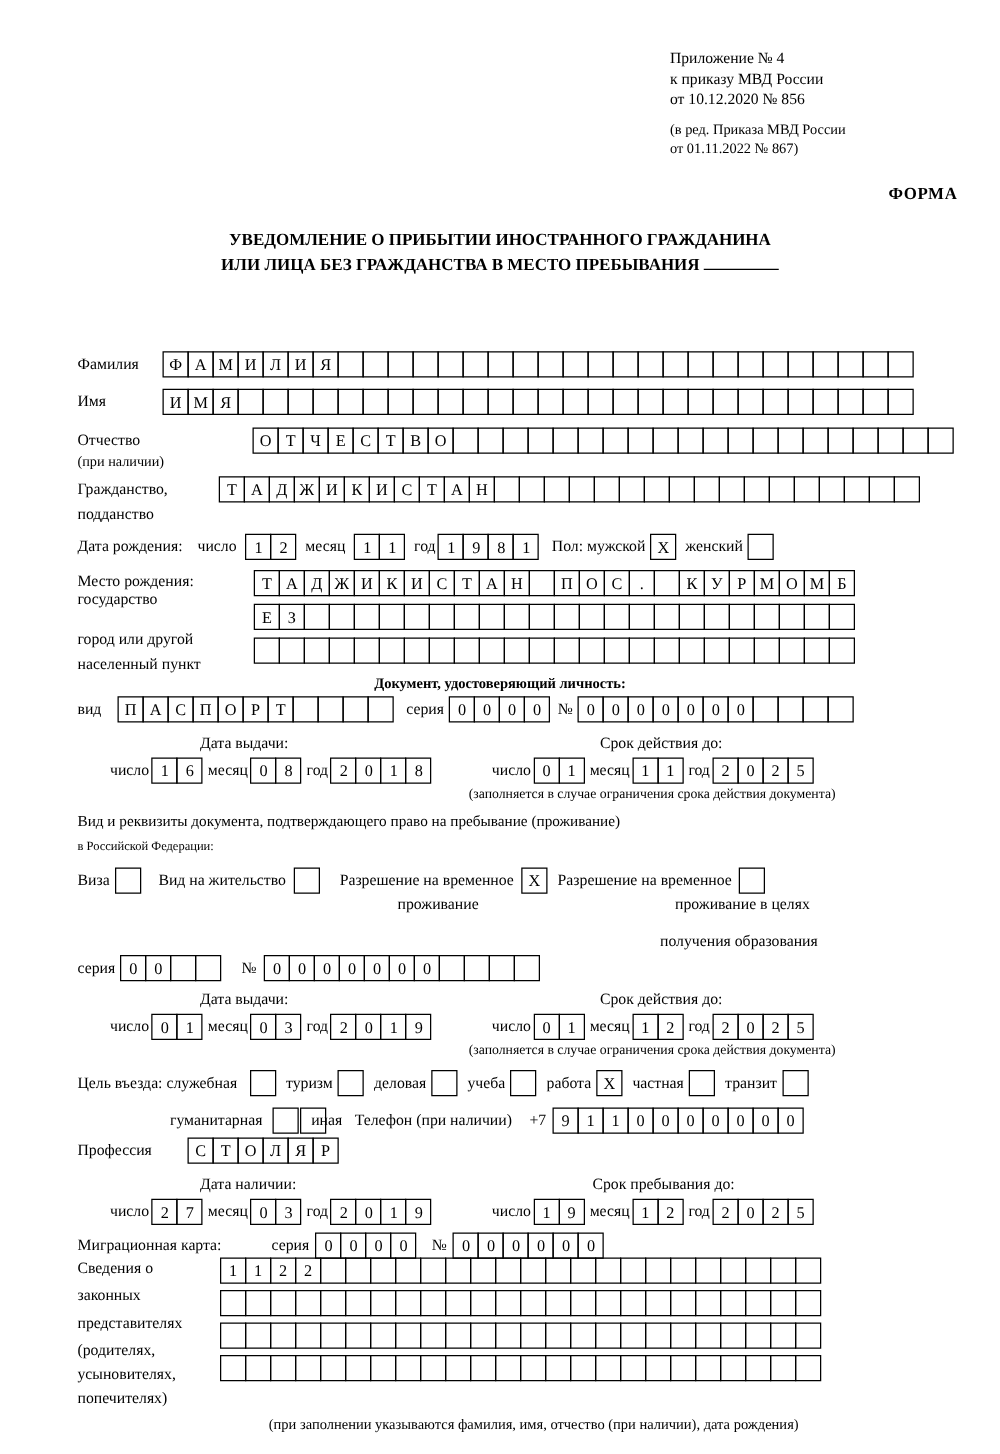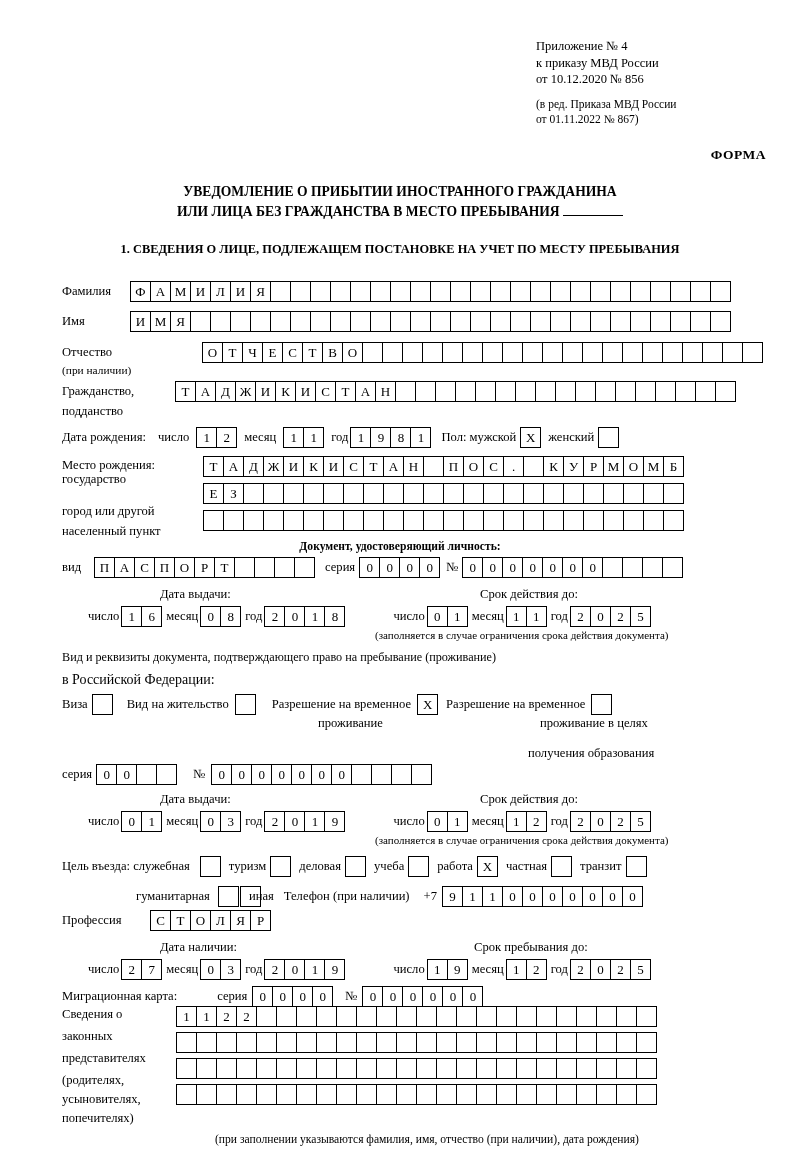--- a/index.html
+++ b/index.html
@@ -122,21 +122,20 @@
     <div class="grp2">(в ред. Приказа МВД России</div>
     <div class="grp2" style="margin-top:0;font-size:11.5px">от 01.11.2022 № 867)</div>
   </div>
   <div class="forma">ФОРМА</div>
 
   <div class="title">
     <div>УВЕДОМЛЕНИЕ О ПРИБЫТИИ ИНОСТРАННОГО ГРАЖДАНИНА</div>
     <div><span>ИЛИ ЛИЦА БЕЗ ГРАЖДАНСТВА В МЕСТО ПРЕБЫВАНИЯ</span> <span class="ul"></span></div>
   </div>
 
-  <div class="section-title">1. СВЕДЕНИЯ О ЛИЦЕ, ПОДЛЕЖАЩЕМ ПОСТАНОВКЕ НА УЧЕТ ПО МЕСТУ ПРЕБЫВАНИЯ</div>
 
   <div class="row" style="top:281px; left:62px;">
     <span class="lbl" style="width:68px;display:inline-block">Фамилия</span>
     <span class="cells" id="surname-cells">
         <span class="cell">Ф</span>
         <span class="cell">А</span>
         <span class="cell">М</span>
         <span class="cell">И</span>
         <span class="cell">Л</span>
         <span class="cell">И</span>
@@ -507,21 +506,21 @@
         <span class="cell">2</span>
         <span class="cell">5</span>
       </span>
   </div>
   <div class="note" style="top:629px; left:375px;">(заполняется в случае ограничения срока действия документа)</div>
 
   <div class="row" style="top:650px; left:62px;">
     <span class="lbl" style="font-size:12.2px">Вид и реквизиты документа, подтверждающего право на пребывание (проживание)</span>
   </div>
   <div class="row" style="top:672px; left:62px;">
-    <span class="lbl" style="font-size:14px">в Российской Федерации:</span>
+    <span class="lbl" style="font-size:10px">в Российской Федерации:</span>
   </div>
 
   <div class="row" style="top:694px; left:62px;">
     <span class="lbl">Виза</span>
     <span class="gap" style="width:4px"></span>
     <span class="box"></span>
     <span class="gap" style="width:14px"></span>
     <span class="lbl">Вид на жительство</span>
     <span class="gap" style="width:6px"></span>
     <span class="box"></span>

